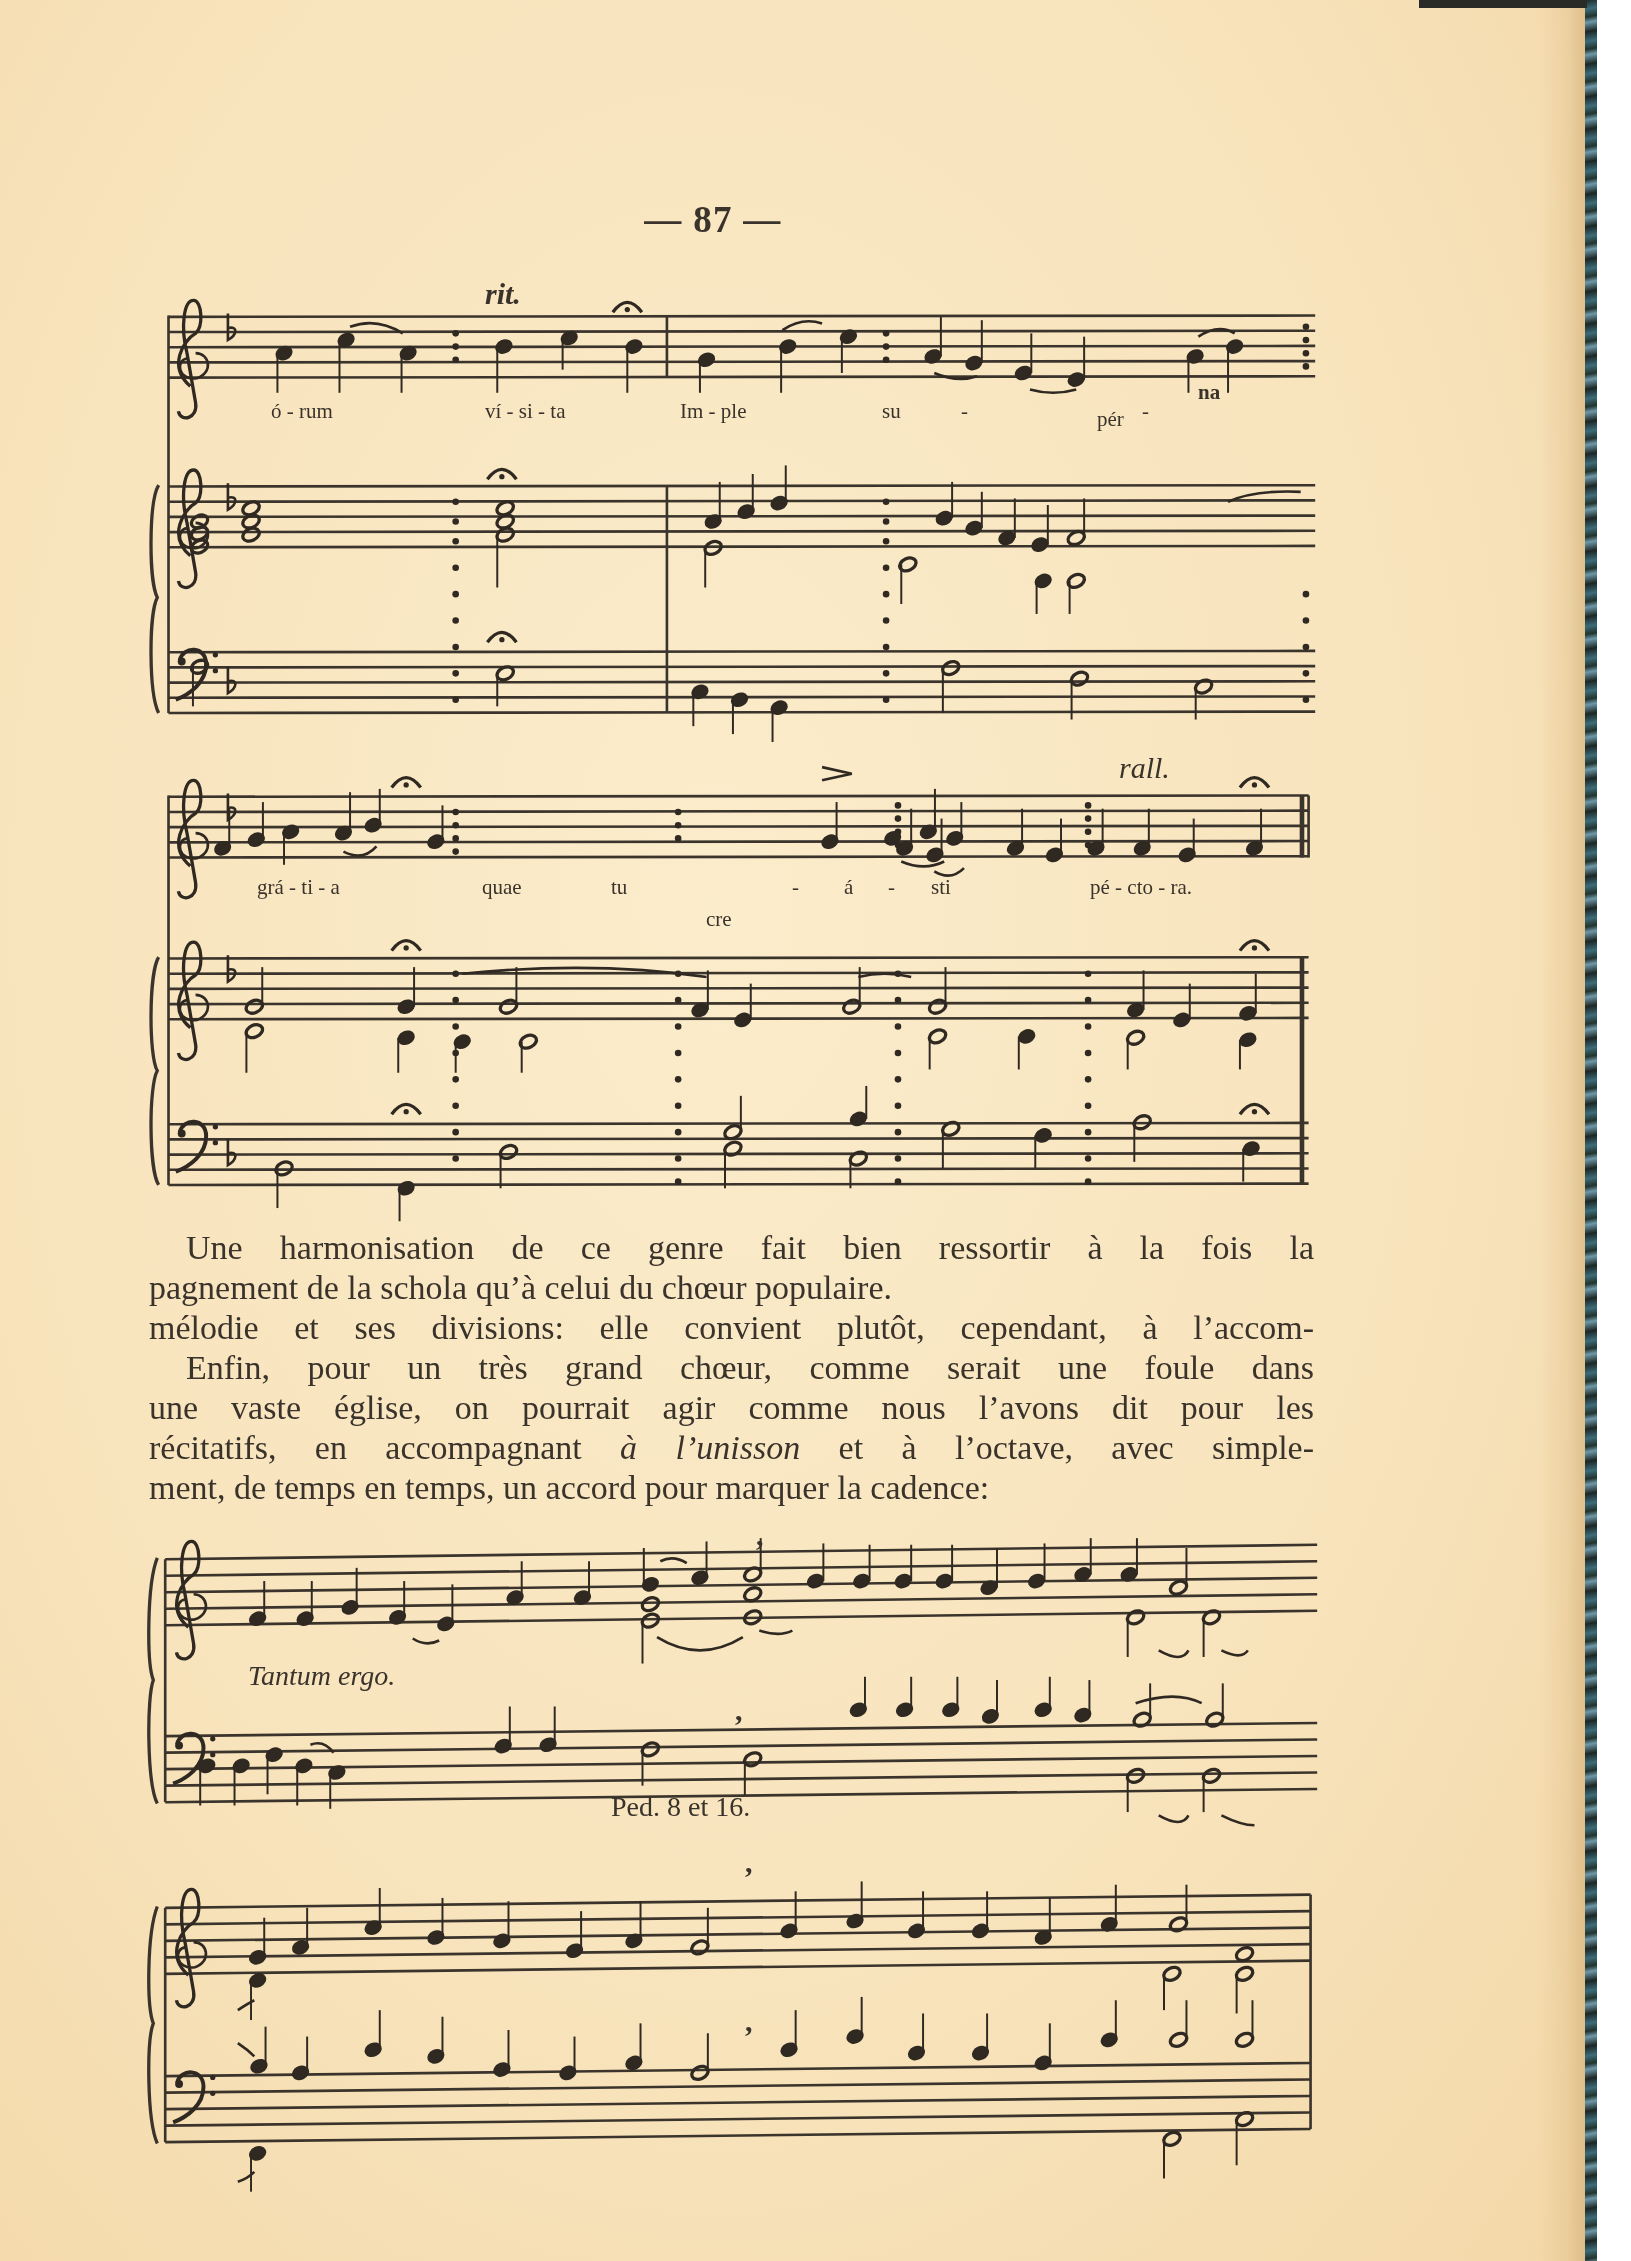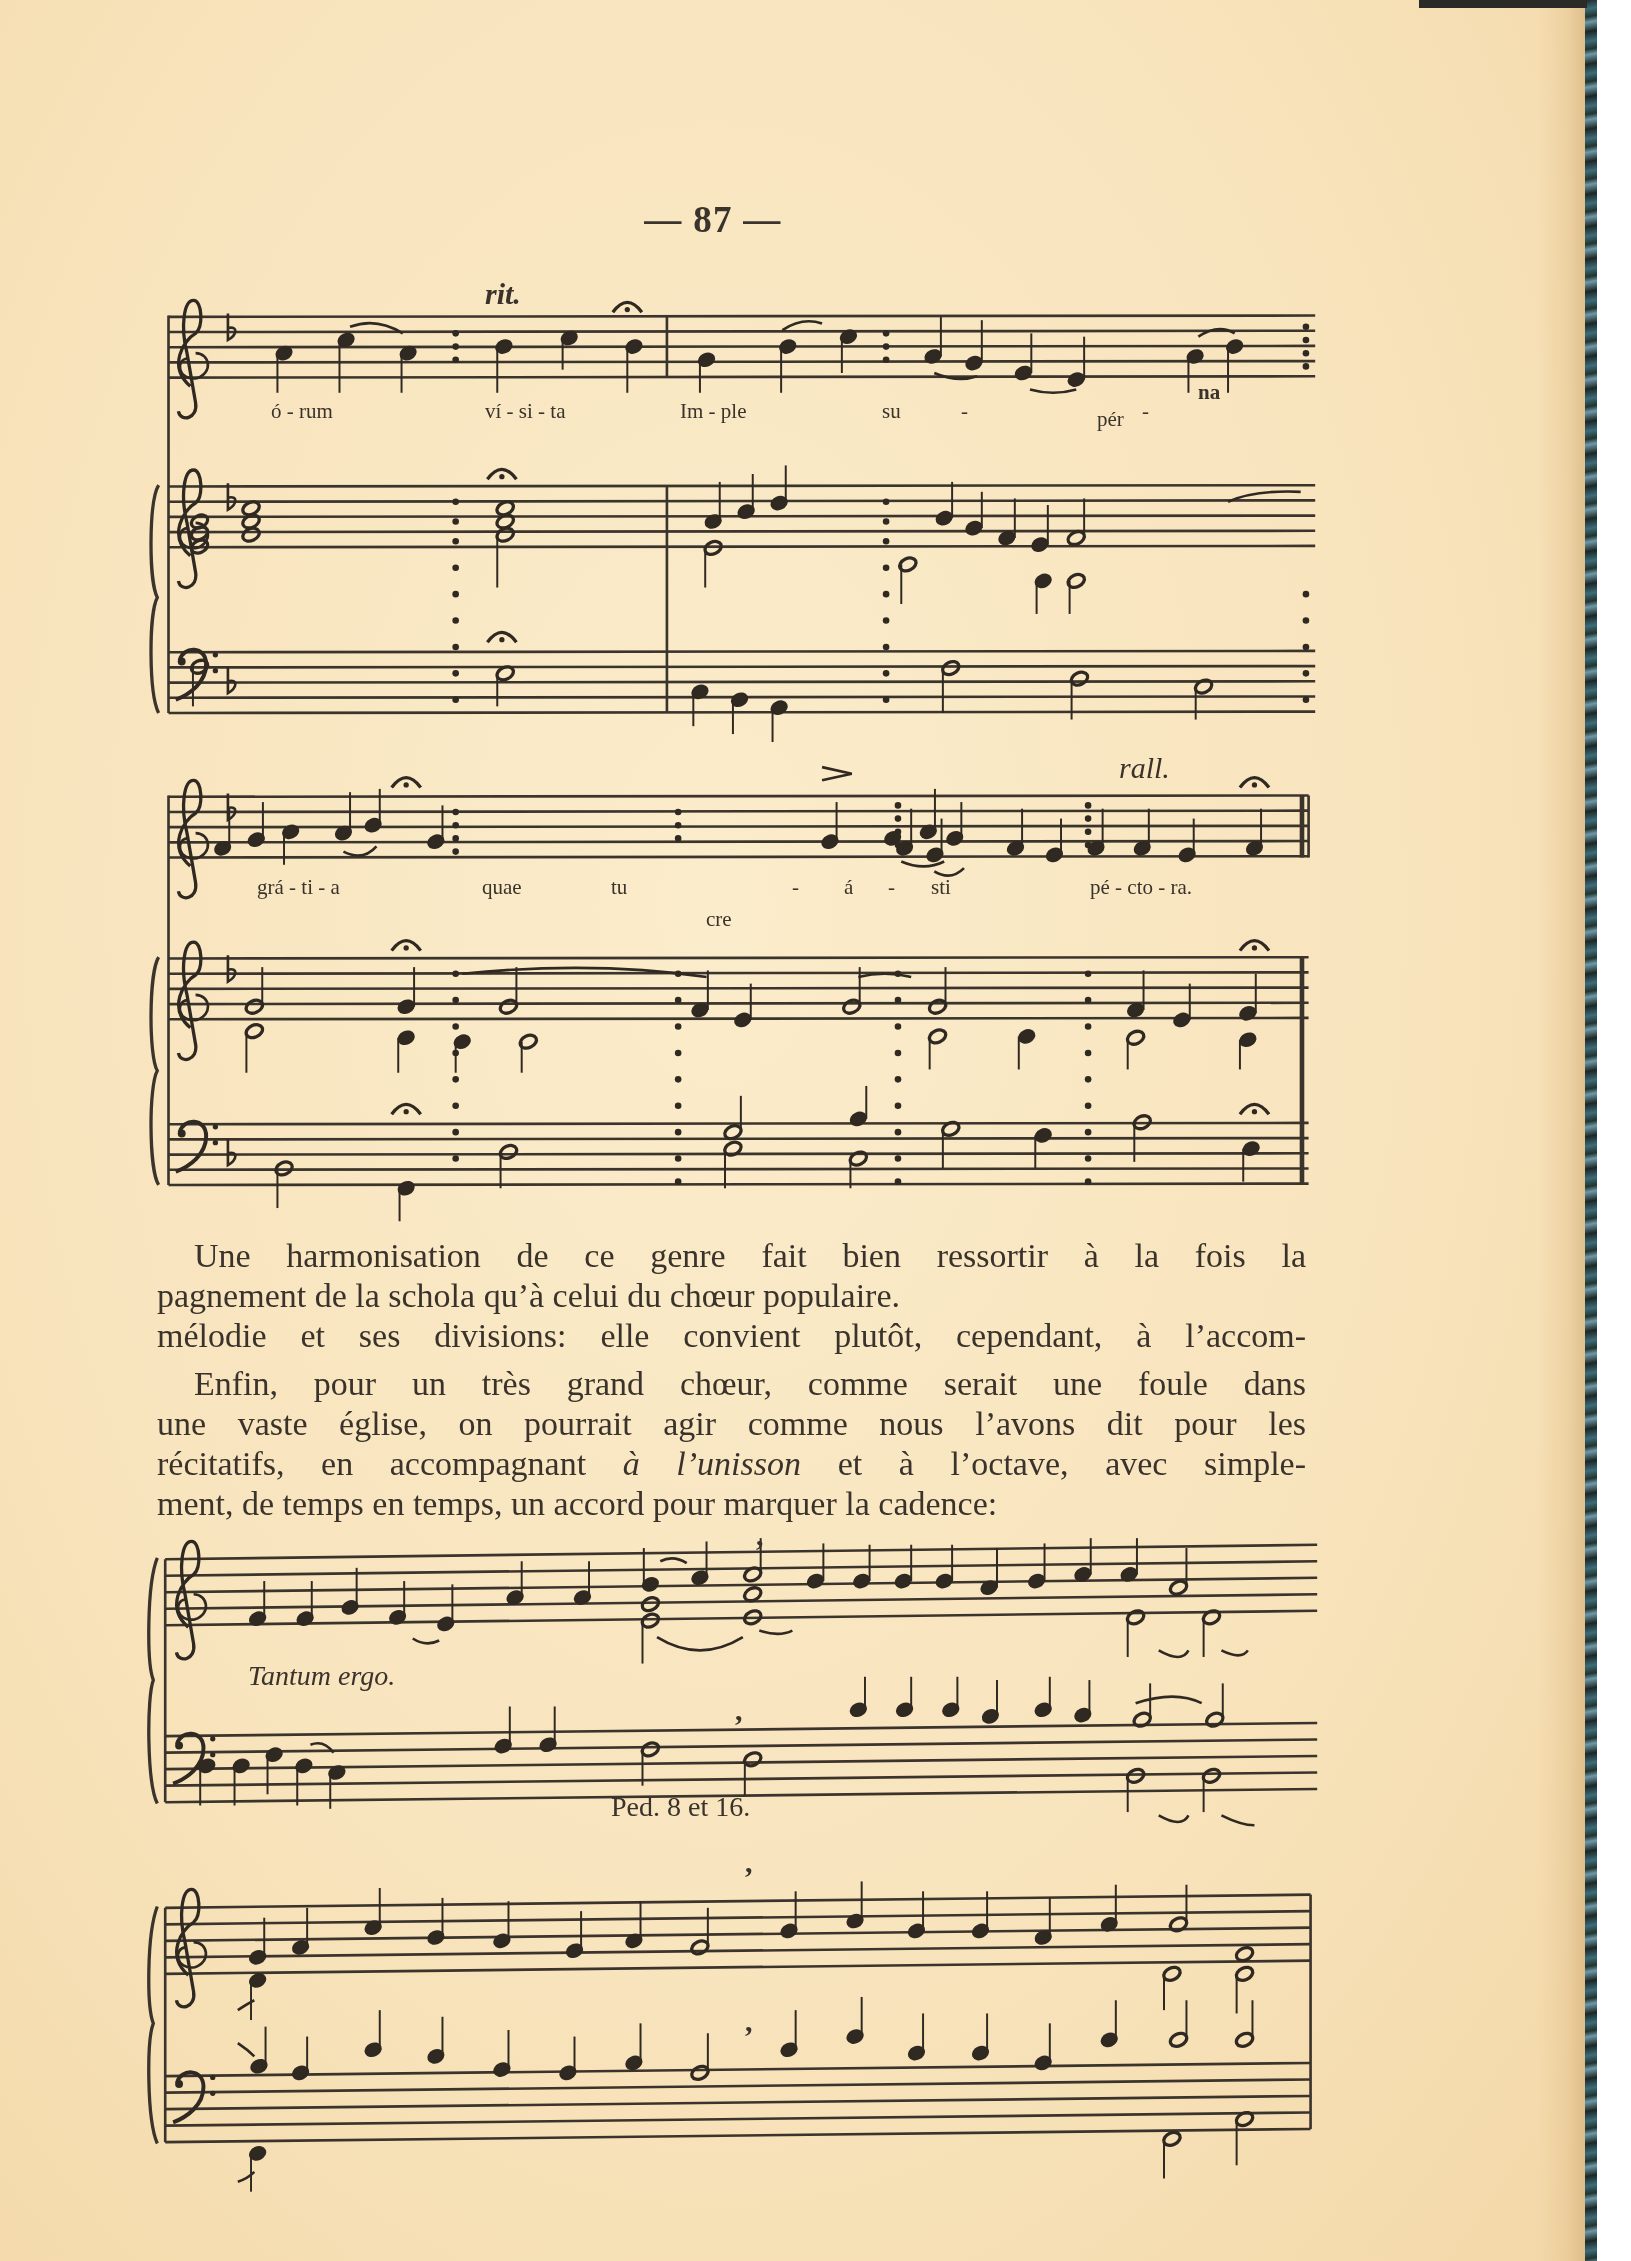--- a/index.html
+++ b/index.html
@@ -36,21 +36,21 @@
   .lyric { font-size:21px; }
   .dir { font-size:30px; font-style:italic; font-weight:bold; }
   .dir.light { font-weight:normal; }
   .caption { font-size:28px; font-style:italic; }
   .ped { font-size:28px; }
   .prose {
     position:absolute; left:149px; top:1228px; width:1165px;
     font-family:"Liberation Serif", serif; font-size:34px; line-height:40px; color:#3a332b;
     text-align:justify;
   }
-  .prose p { margin:8px; }
+  .prose p { margin:0; }
   .prose .para1 { text-indent:37px; }
   .prose .para2 { text-indent:37px; }
   .prose .line { display:block; text-align:justify; text-align-last:justify; }
   .prose .line.last { text-align-last:left; }
   .prose em { font-style:italic; }
 </style>
 </head>
 <body>
 
 <div id="page">

